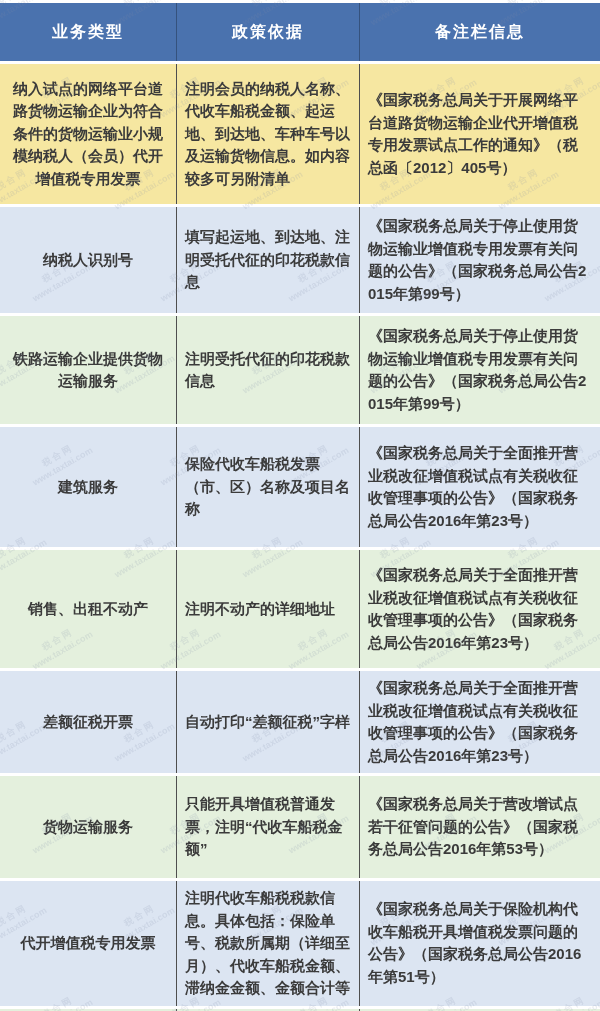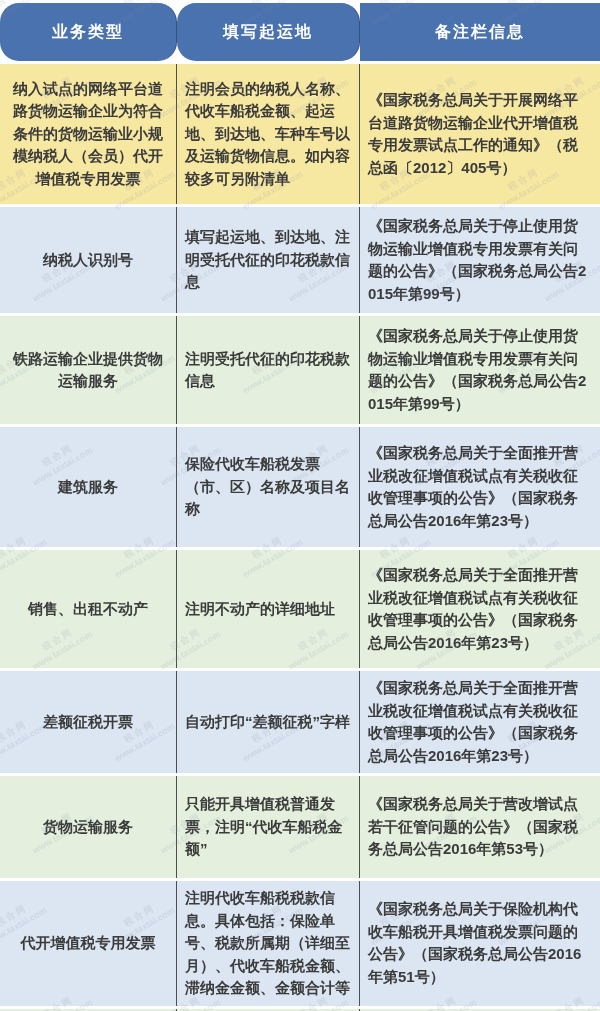--- a/index.html
+++ b/index.html
@@ -9,21 +9,21 @@
   }
   table.policy{
     width:600px;border-collapse:separate;border-spacing:0 3px;table-layout:fixed;
   }
   col.c1{width:177px;} col.c2{width:183px;} col.c3{width:240px;}
   th{
     background:var(--header-bg,#4a72ae);color:var(--header-text,#ffffff);
     font-size:16px;font-weight:700;letter-spacing:2px;height:50px;
     padding:4px 6px;text-align:center;vertical-align:middle;
   }
-  th:not(:last-child){border-right:1px solid rgba(0,0,0,.28);border-radius:19px;}
+  th:not(:last-child){border-right:1px solid rgba(0,0,0,.28);}
   td{
     color:var(--body-text,#3b3b3b);font-size:15px;font-weight:600;
     line-height:1.5;padding:6px 8px;vertical-align:middle;word-break:break-all;
   }
   td.col-type{text-align:center;}
   td.col-remark,td.col-policy{text-align:left;}
   td.col-type,td.col-remark{border-right:1px solid #4e4e4e;}
   tr.tone-yellow td{background:var(--row-yellow,#f6e7a1);}
   tr.tone-blue   td{background:var(--row-blue,#dce5f2);}
   tr.tone-green  td{background:var(--row-green,#e4f0dd);}
@@ -42,21 +42,21 @@
 <div class="page">
   <table class="policy">
     <colgroup>
         <col class="c1">
         <col class="c2">
         <col class="c3">
       </colgroup>
     <thead>
       <tr>
         <th>业务类型</th>
-        <th>填写起运地</th>
+        <th>政策依据</th>
         <th>备注栏信息</th>
       </tr>
     </thead>
     <tbody id="tbody">
         <tr class="tone-yellow">
     <td class="col-type" style="height: 128px;">纳入试点的网络平台道路货物运输企业为符合条件的货物运输业小规模纳税人（会员）代开增值税专用发票</td>
     <td class="col-remark">注明会员的纳税人名称、代收车船税金额、起运地、到达地、车种车号以及运输货物信息。如内容较多可另附清单</td>
     <td class="col-policy">《国家税务总局关于开展网络平台道路货物运输企业代开增值税专用发票试点工作的通知》（税总函〔2012〕405号）</td>
   </tr>
         <tr class="tone-blue">

